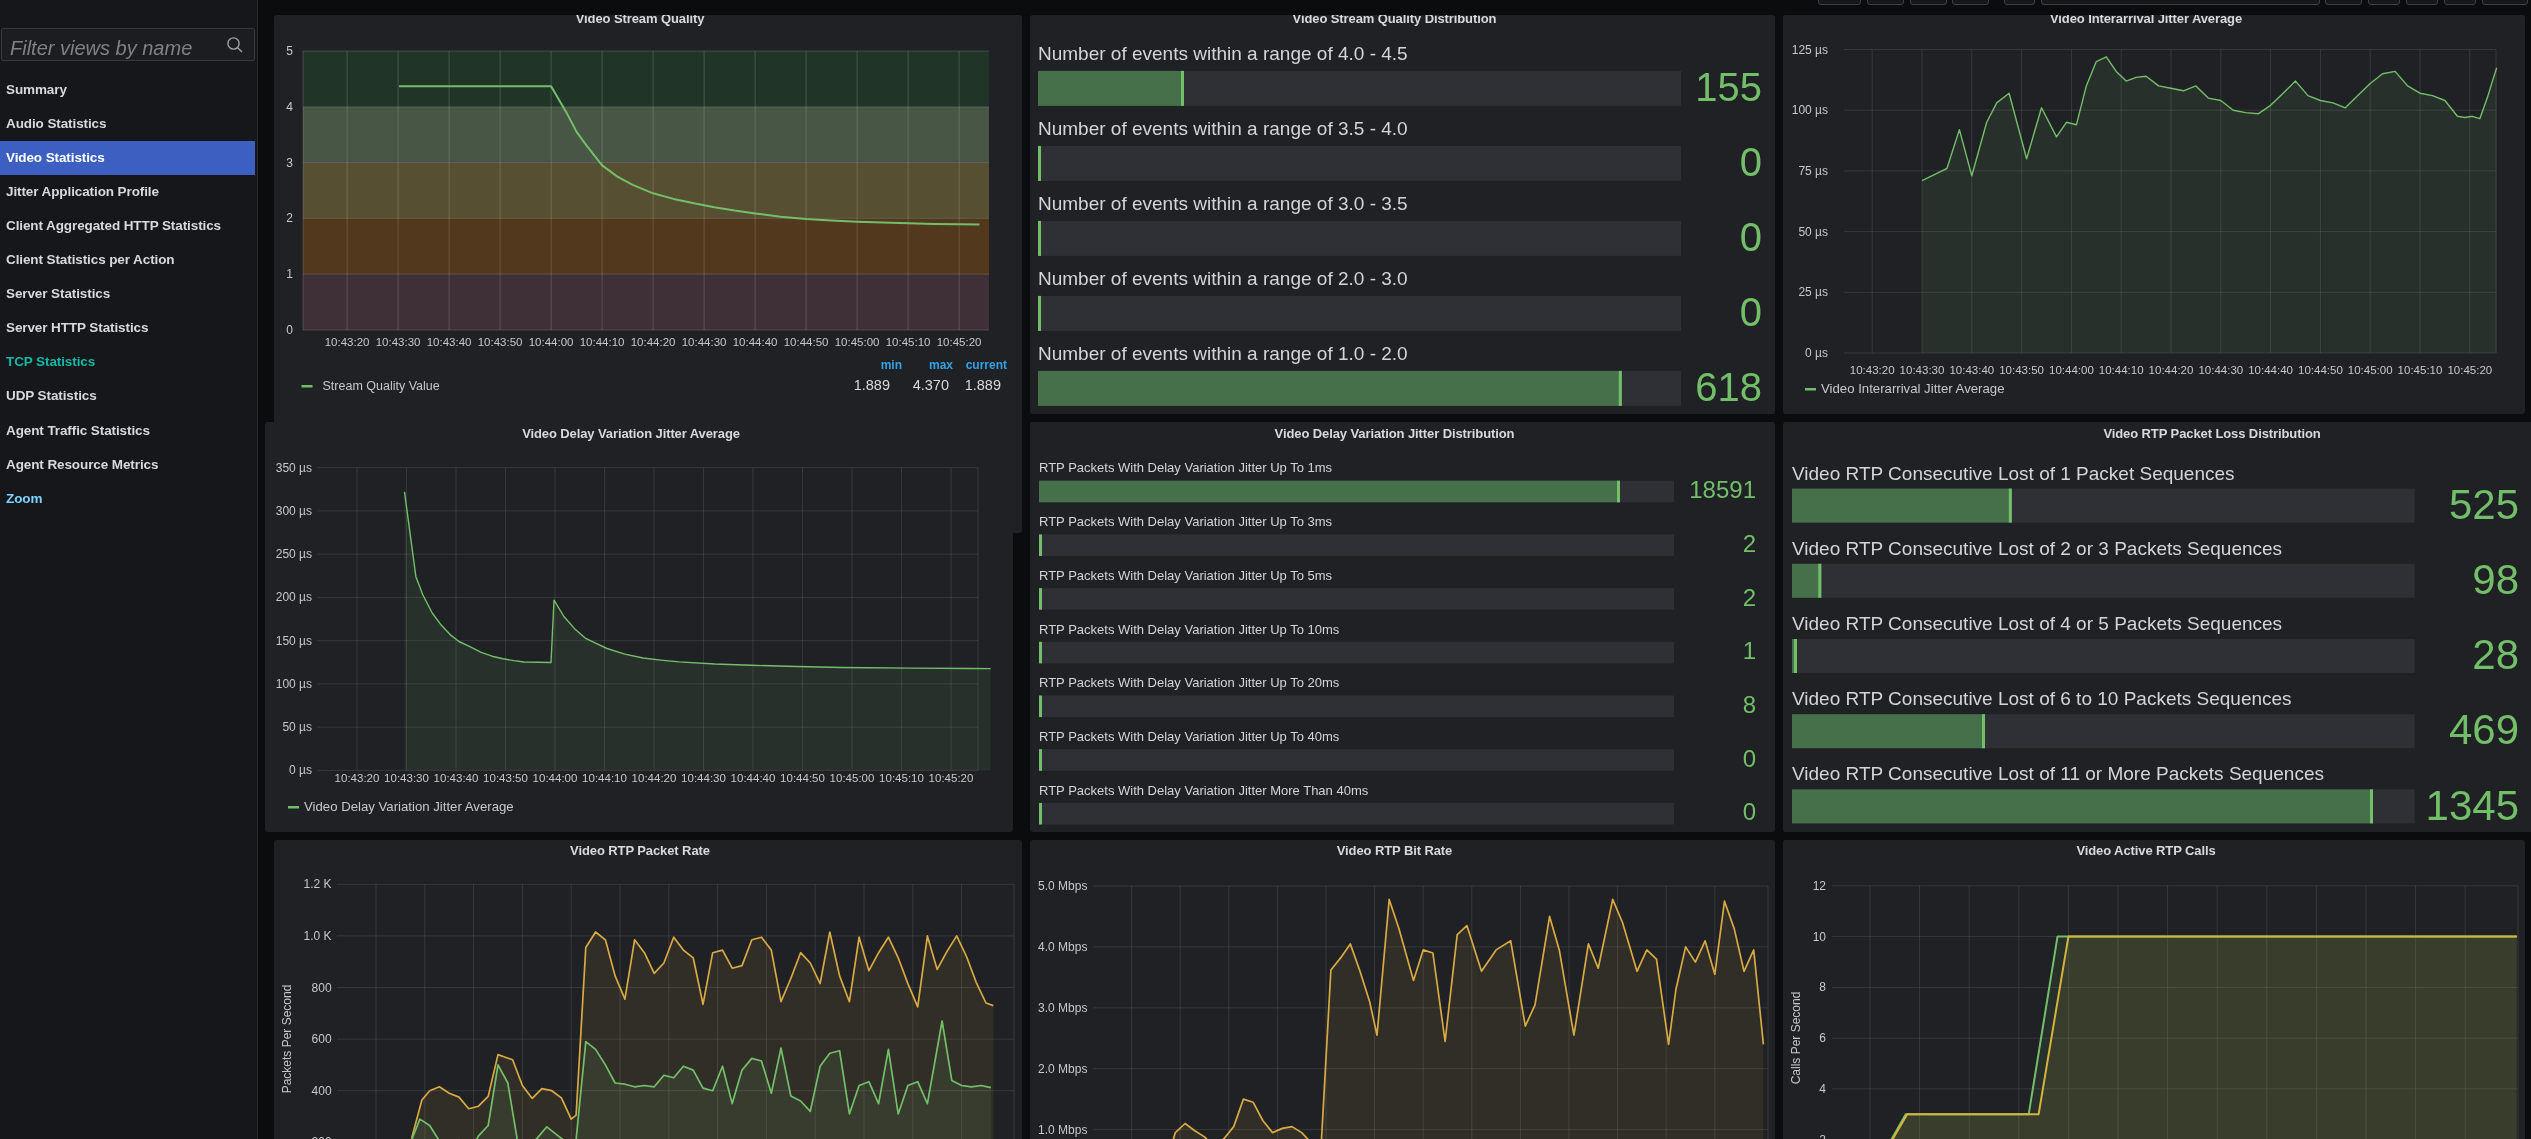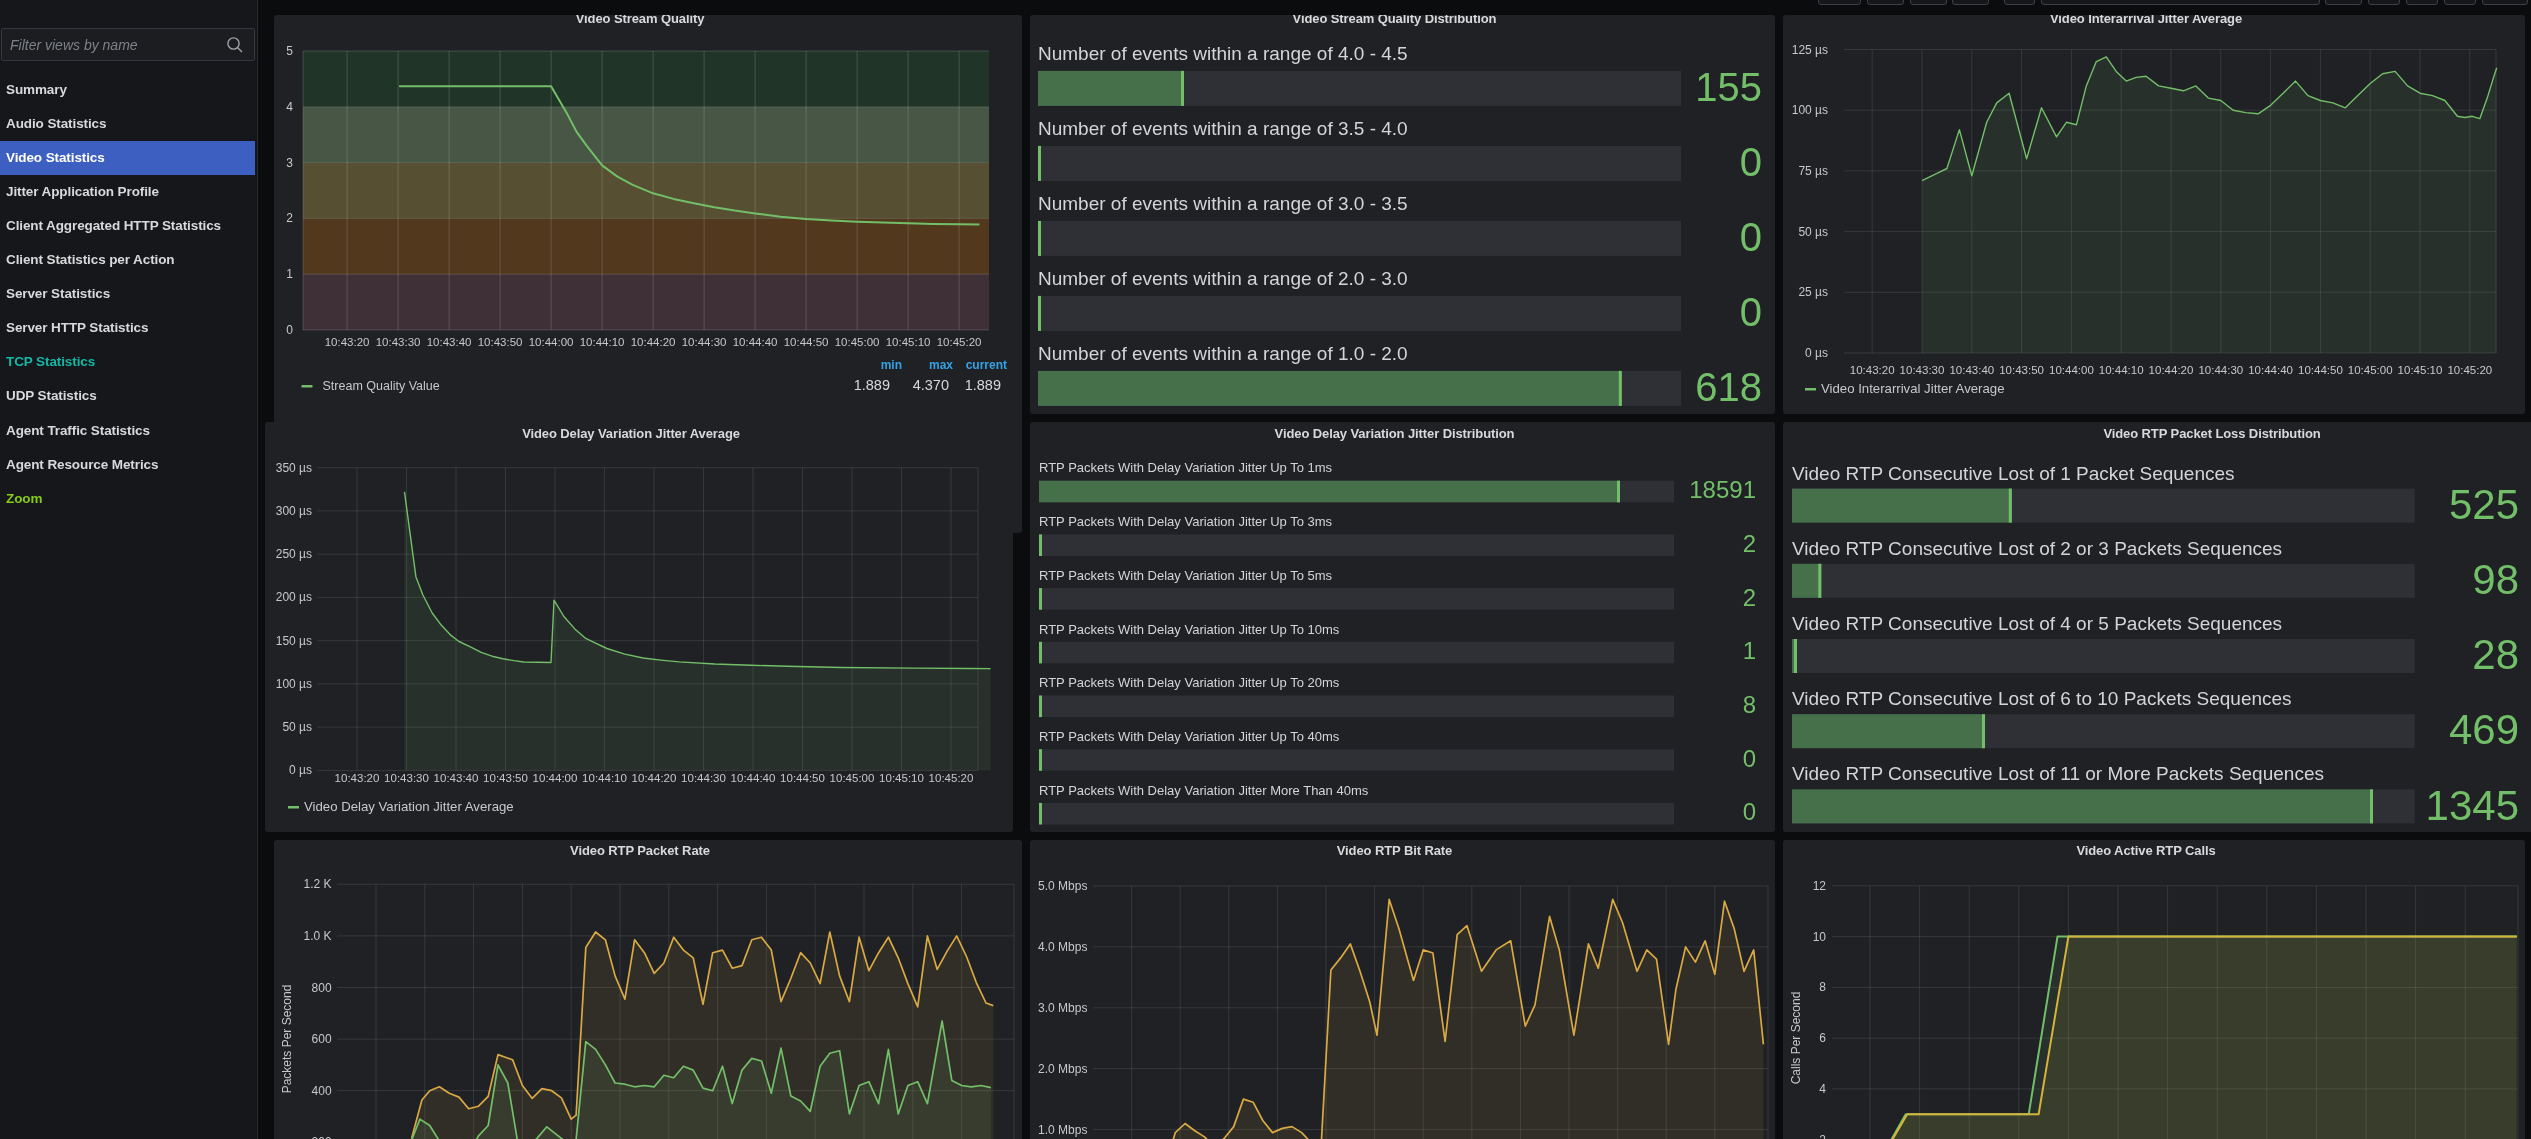--- a/index.html
+++ b/index.html
@@ -1,34 +1,34 @@
 <!DOCTYPE html>
 <html><head><meta charset="utf-8"><style>*{margin:0;padding:0;box-sizing:border-box}body{width:2531px;height:1139px;overflow:hidden;background:#0b0c0e;font-family:"Liberation Sans",sans-serif;position:relative}.panel{position:absolute;background:#1f2124;border-radius:3px;overflow:hidden}.ptitle{position:absolute;left:0;right:16px;text-align:center;font-size:13px;font-weight:bold;color:#d8d9da;letter-spacing:-0.1px;line-height:13px}.mitem{position:absolute;left:6px;font-size:13.5px;font-weight:bold;color:#d8d9da;letter-spacing:-0.1px;white-space:nowrap}.tbtn{position:absolute;top:-4px;height:9px;background:#16171a;border:1px solid #3e4046;border-radius:3px;z-index:6}</style></head><body>
 <div style="position:absolute;left:0;top:0;width:258px;height:1139px;background:#16171a;border-right:1px solid #26282c">
     <div style="position:absolute;left:1px;top:28px;width:254px;height:33px;background:#1b1d21;border:1px solid #35383e;border-radius:2px">
-      <span style="position:absolute;left:8px;top:8px;font-size:14px;font-style:italic;color:#7e8187">Filter views by name</span>
+      <span style="position:absolute;left:8px;top:8px;font-size:20px;font-style:italic;color:#7e8187">Filter views by name</span>
       <svg width="18" height="18" viewBox="0 0 18 18" style="position:absolute;right:10px;top:7px">
         <circle cx="7.5" cy="7.5" r="5.6" stroke="#9fa2a7" stroke-width="1.4" fill="none"></circle>
         <line x1="11.7" y1="11.7" x2="16" y2="16" stroke="#9fa2a7" stroke-width="1.4"></line>
       </svg>
     </div>
     <div style="position:absolute;left:0;top:140.5px;width:255px;height:34.5px;background:#3d5fc1"></div>
     <div class="mitem" style="top:81.5px;color:#d8d9da">Summary</div>
     <div class="mitem" style="top:115.6px;color:#d8d9da">Audio Statistics</div>
     <div class="mitem" style="top:149.7px;color:#ffffff">Video Statistics</div>
     <div class="mitem" style="top:183.8px;color:#d8d9da">Jitter Application Profile</div>
     <div class="mitem" style="top:217.9px;color:#d8d9da">Client Aggregated HTTP Statistics</div>
     <div class="mitem" style="top:252.0px;color:#d8d9da">Client Statistics per Action</div>
     <div class="mitem" style="top:286.1px;color:#d8d9da">Server Statistics</div>
     <div class="mitem" style="top:320.2px;color:#d8d9da">Server HTTP Statistics</div>
     <div class="mitem" style="top:354.3px;color:#14b8a6">TCP Statistics</div>
     <div class="mitem" style="top:388.4px;color:#d8d9da">UDP Statistics</div>
     <div class="mitem" style="top:422.5px;color:#d8d9da">Agent Traffic Statistics</div>
     <div class="mitem" style="top:456.6px;color:#d8d9da">Agent Resource Metrics</div>
-    <div class="mitem" style="top:490.7px;color:#84cc16">Zoom</div>
+    <div class="mitem" style="top:490.7px;color:#7dd3fc">Zoom</div>
   </div>
 <div class="panel" style="left:274px;top:15px;width:748px;height:518px">
     <div class="ptitle" style="top:-3.5px">Video Stream Quality</div>
     <svg width="748" height="399" viewBox="0 0 748 399" style="position:absolute;left:0;top:0">
       <rect x="29" y="259.2" width="686" height="55.8" fill="#3f2f37"></rect>
       <rect x="29" y="203.4" width="686" height="55.8" fill="#52381d"></rect>
       <rect x="29" y="147.6" width="686" height="55.8" fill="#564f31"></rect>
       <rect x="29" y="91.8" width="686" height="55.8" fill="#475645"></rect>
       <rect x="29" y="36.0" width="686" height="55.8" fill="#203527"></rect>
       <path d="M73.1,36 V315 M124.1,36 V315 M175.1,36 V315 M226.1,36 V315 M277.1,36 V315 M328.1,36 V315 M379.1,36 V315 M430.1,36 V315 M481.1,36 V315 M532.1,36 V315 M583.1,36 V315 M634.1,36 V315 M685.1,36 V315 M29,36 V315 M29,315.0 H715 M29,259.2 H715 M29,203.4 H715 M29,147.6 H715 M29,91.8 H715 M29,36.0 H715" stroke="rgba(255,255,255,0.16)" stroke-width="1" fill="none"></path>

